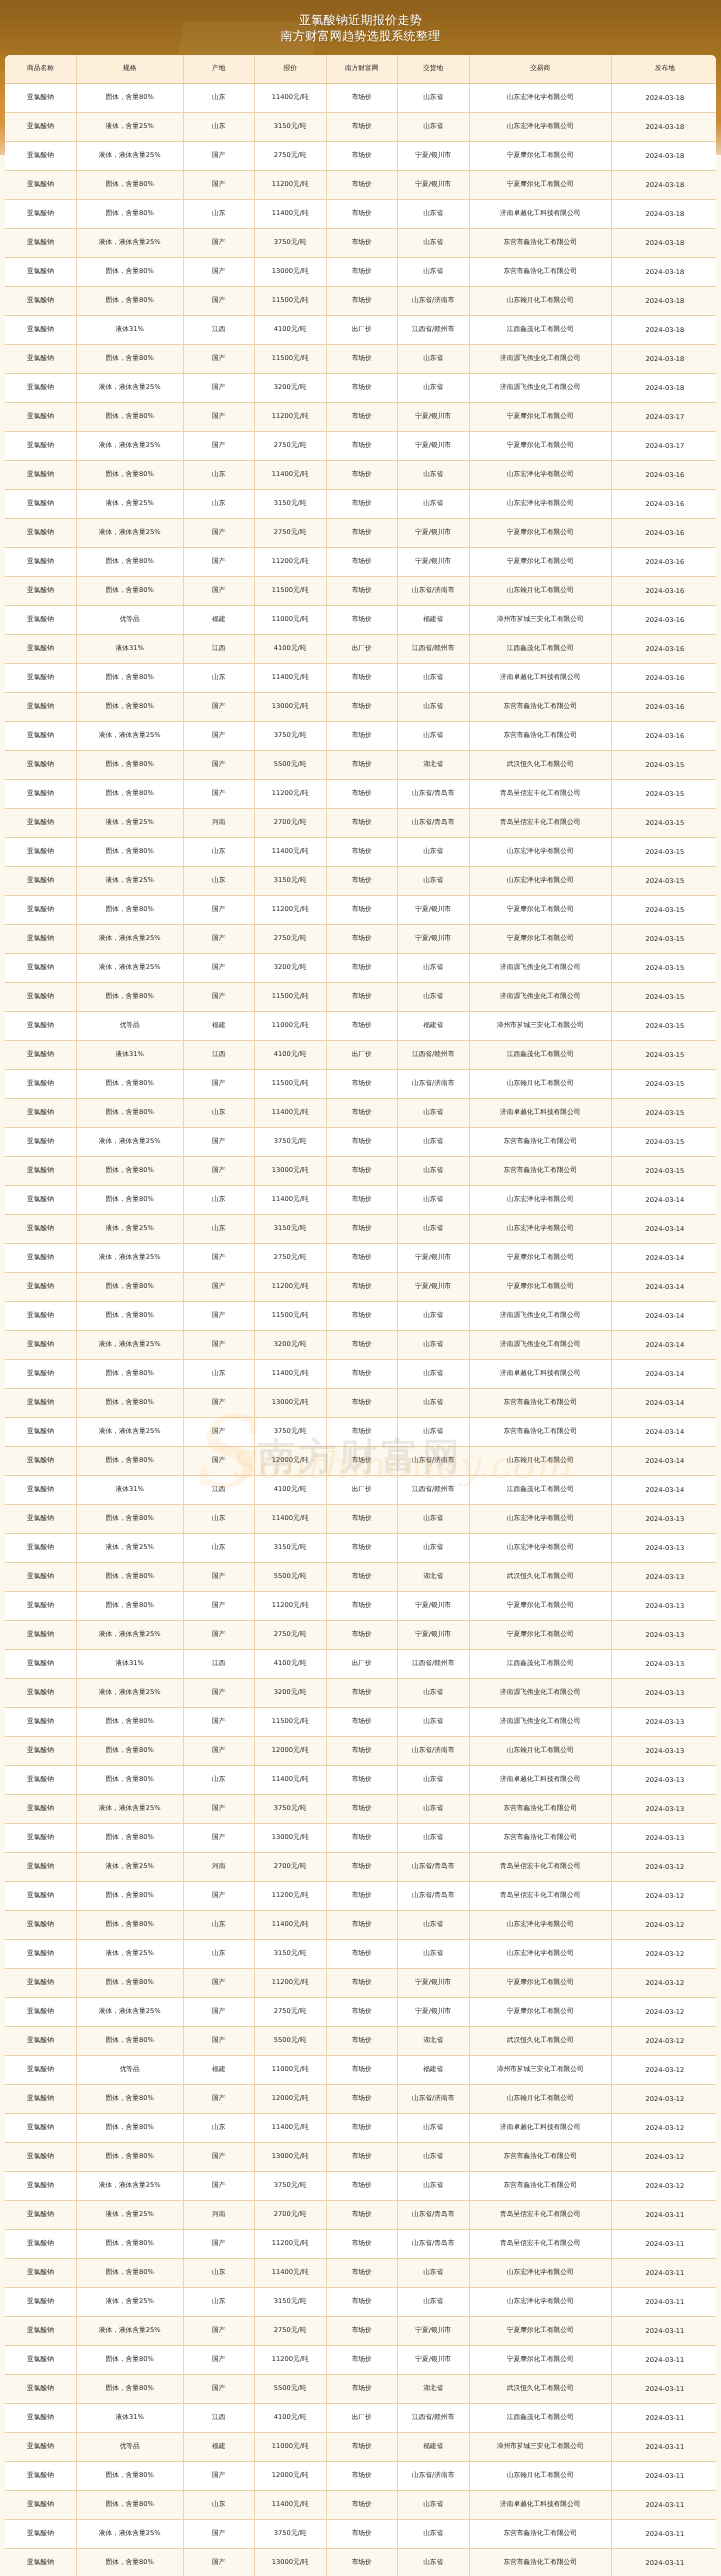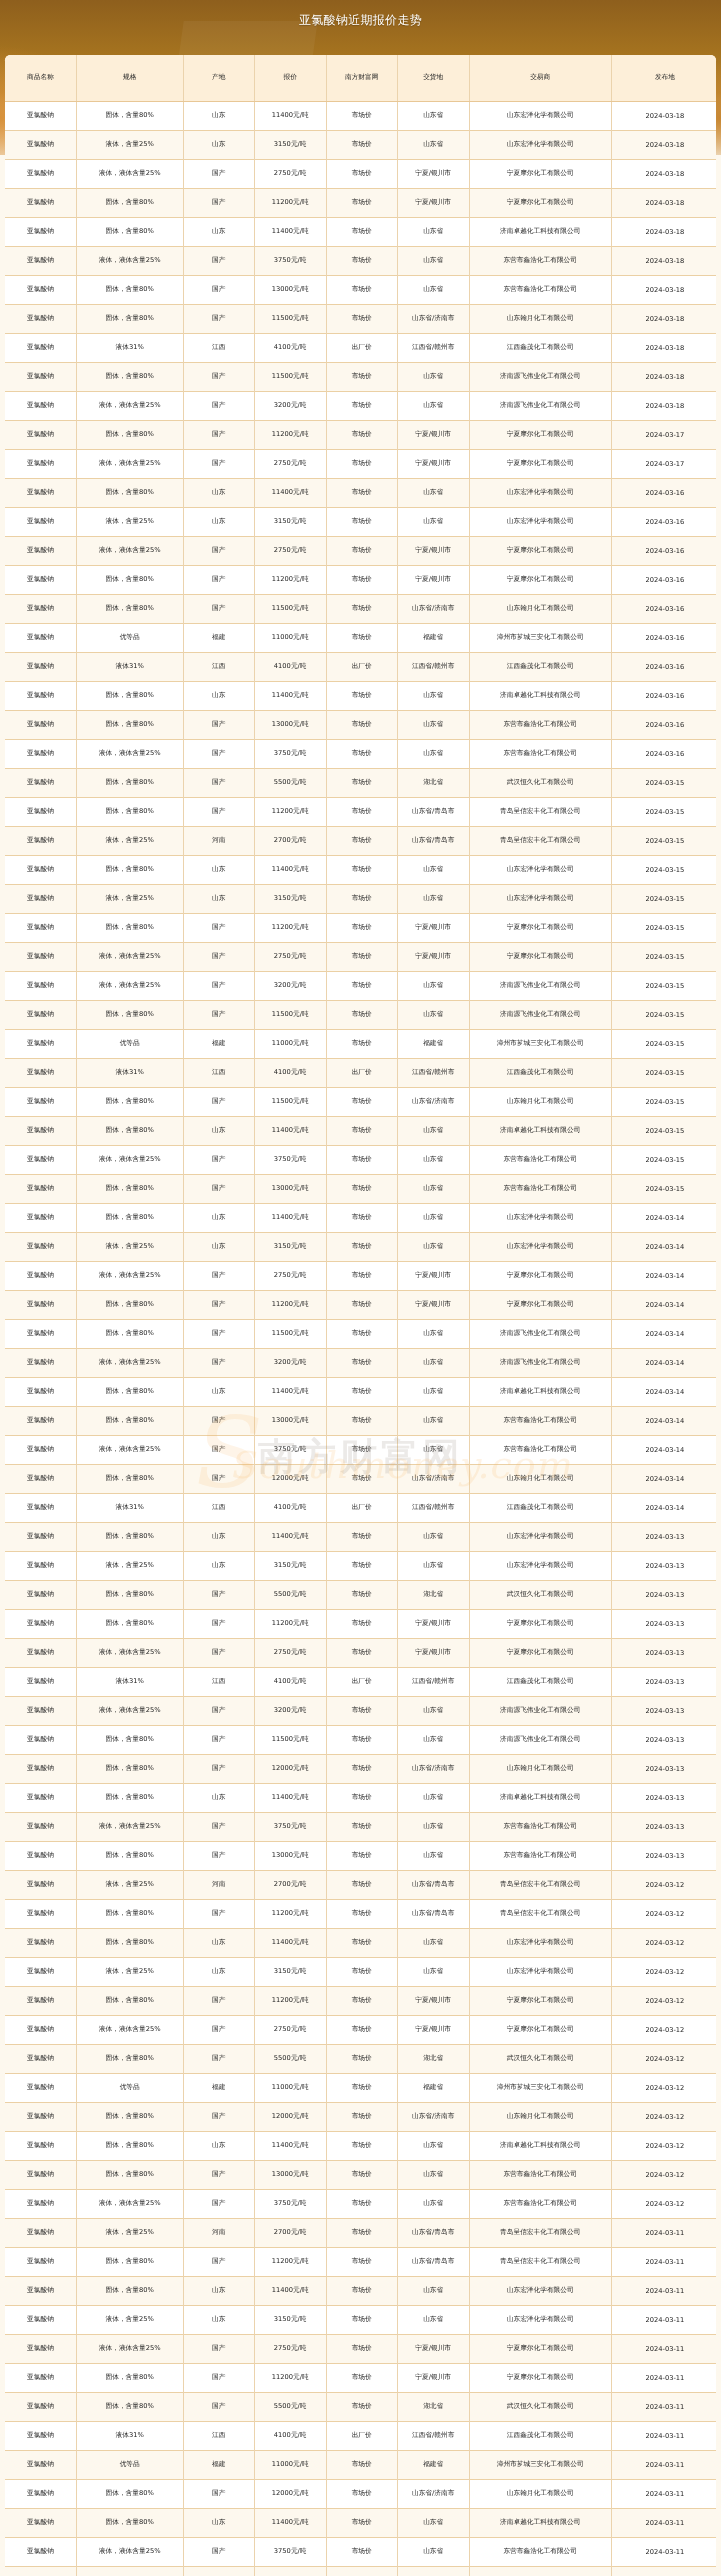--- a/index.html
+++ b/index.html
@@ -41,21 +41,21 @@
   table {
     width: 711px; border-collapse: collapse; table-layout: fixed;
     font-size: 6.7px; color: #222;
   }
   th, td {
     border-right: 0.5px solid #ebd3ad;
     text-align: center; vertical-align: middle;
     padding: 0; white-space: nowrap; overflow: hidden;
   }
   th:last-child, td:last-child { border-right: none; }
-  thead tr { background: #fdefd9; height: 46px; margin-top: 24px; }
+  thead tr { background: #fdefd9; height: 28px; margin-top: 24px; }
   thead th { font-weight: normal; font-size: 6.7px; color: #222; border-bottom: 1px solid #e8c796; }
   tbody tr { height: 29px; border-bottom: 0.8px solid #ebd0a4; }
   tbody tr:nth-child(odd) { background: #ffffff; }
   tbody tr:nth-child(even) { background: #fdf8ee; }
   .watermark {
     position: absolute; left: 201px; top: 1386px; width: 309px; height: 118px;
     z-index: 3; pointer-events: none;
   }
   .watermark .wm-cn {
     position: absolute; left: 57px; top: 20.6px;
@@ -73,20 +73,21 @@
     color: rgba(248,180,90,0.14);
   }
 </style>
 </head>
 <body>
 
 <div class="hero"></div>
 
 <div class="title-block">
   <div class="line">亚氯酸钠近期报价走势</div>
+  <div class="line">南方财富网趋势选股系统整理</div>
 </div>
 
 <div class="table-wrap">
   <table>
     <colgroup>
       <col style="width:71px">
       <col style="width:107px">
       <col style="width:71px">
       <col style="width:72px">
       <col style="width:71px">

